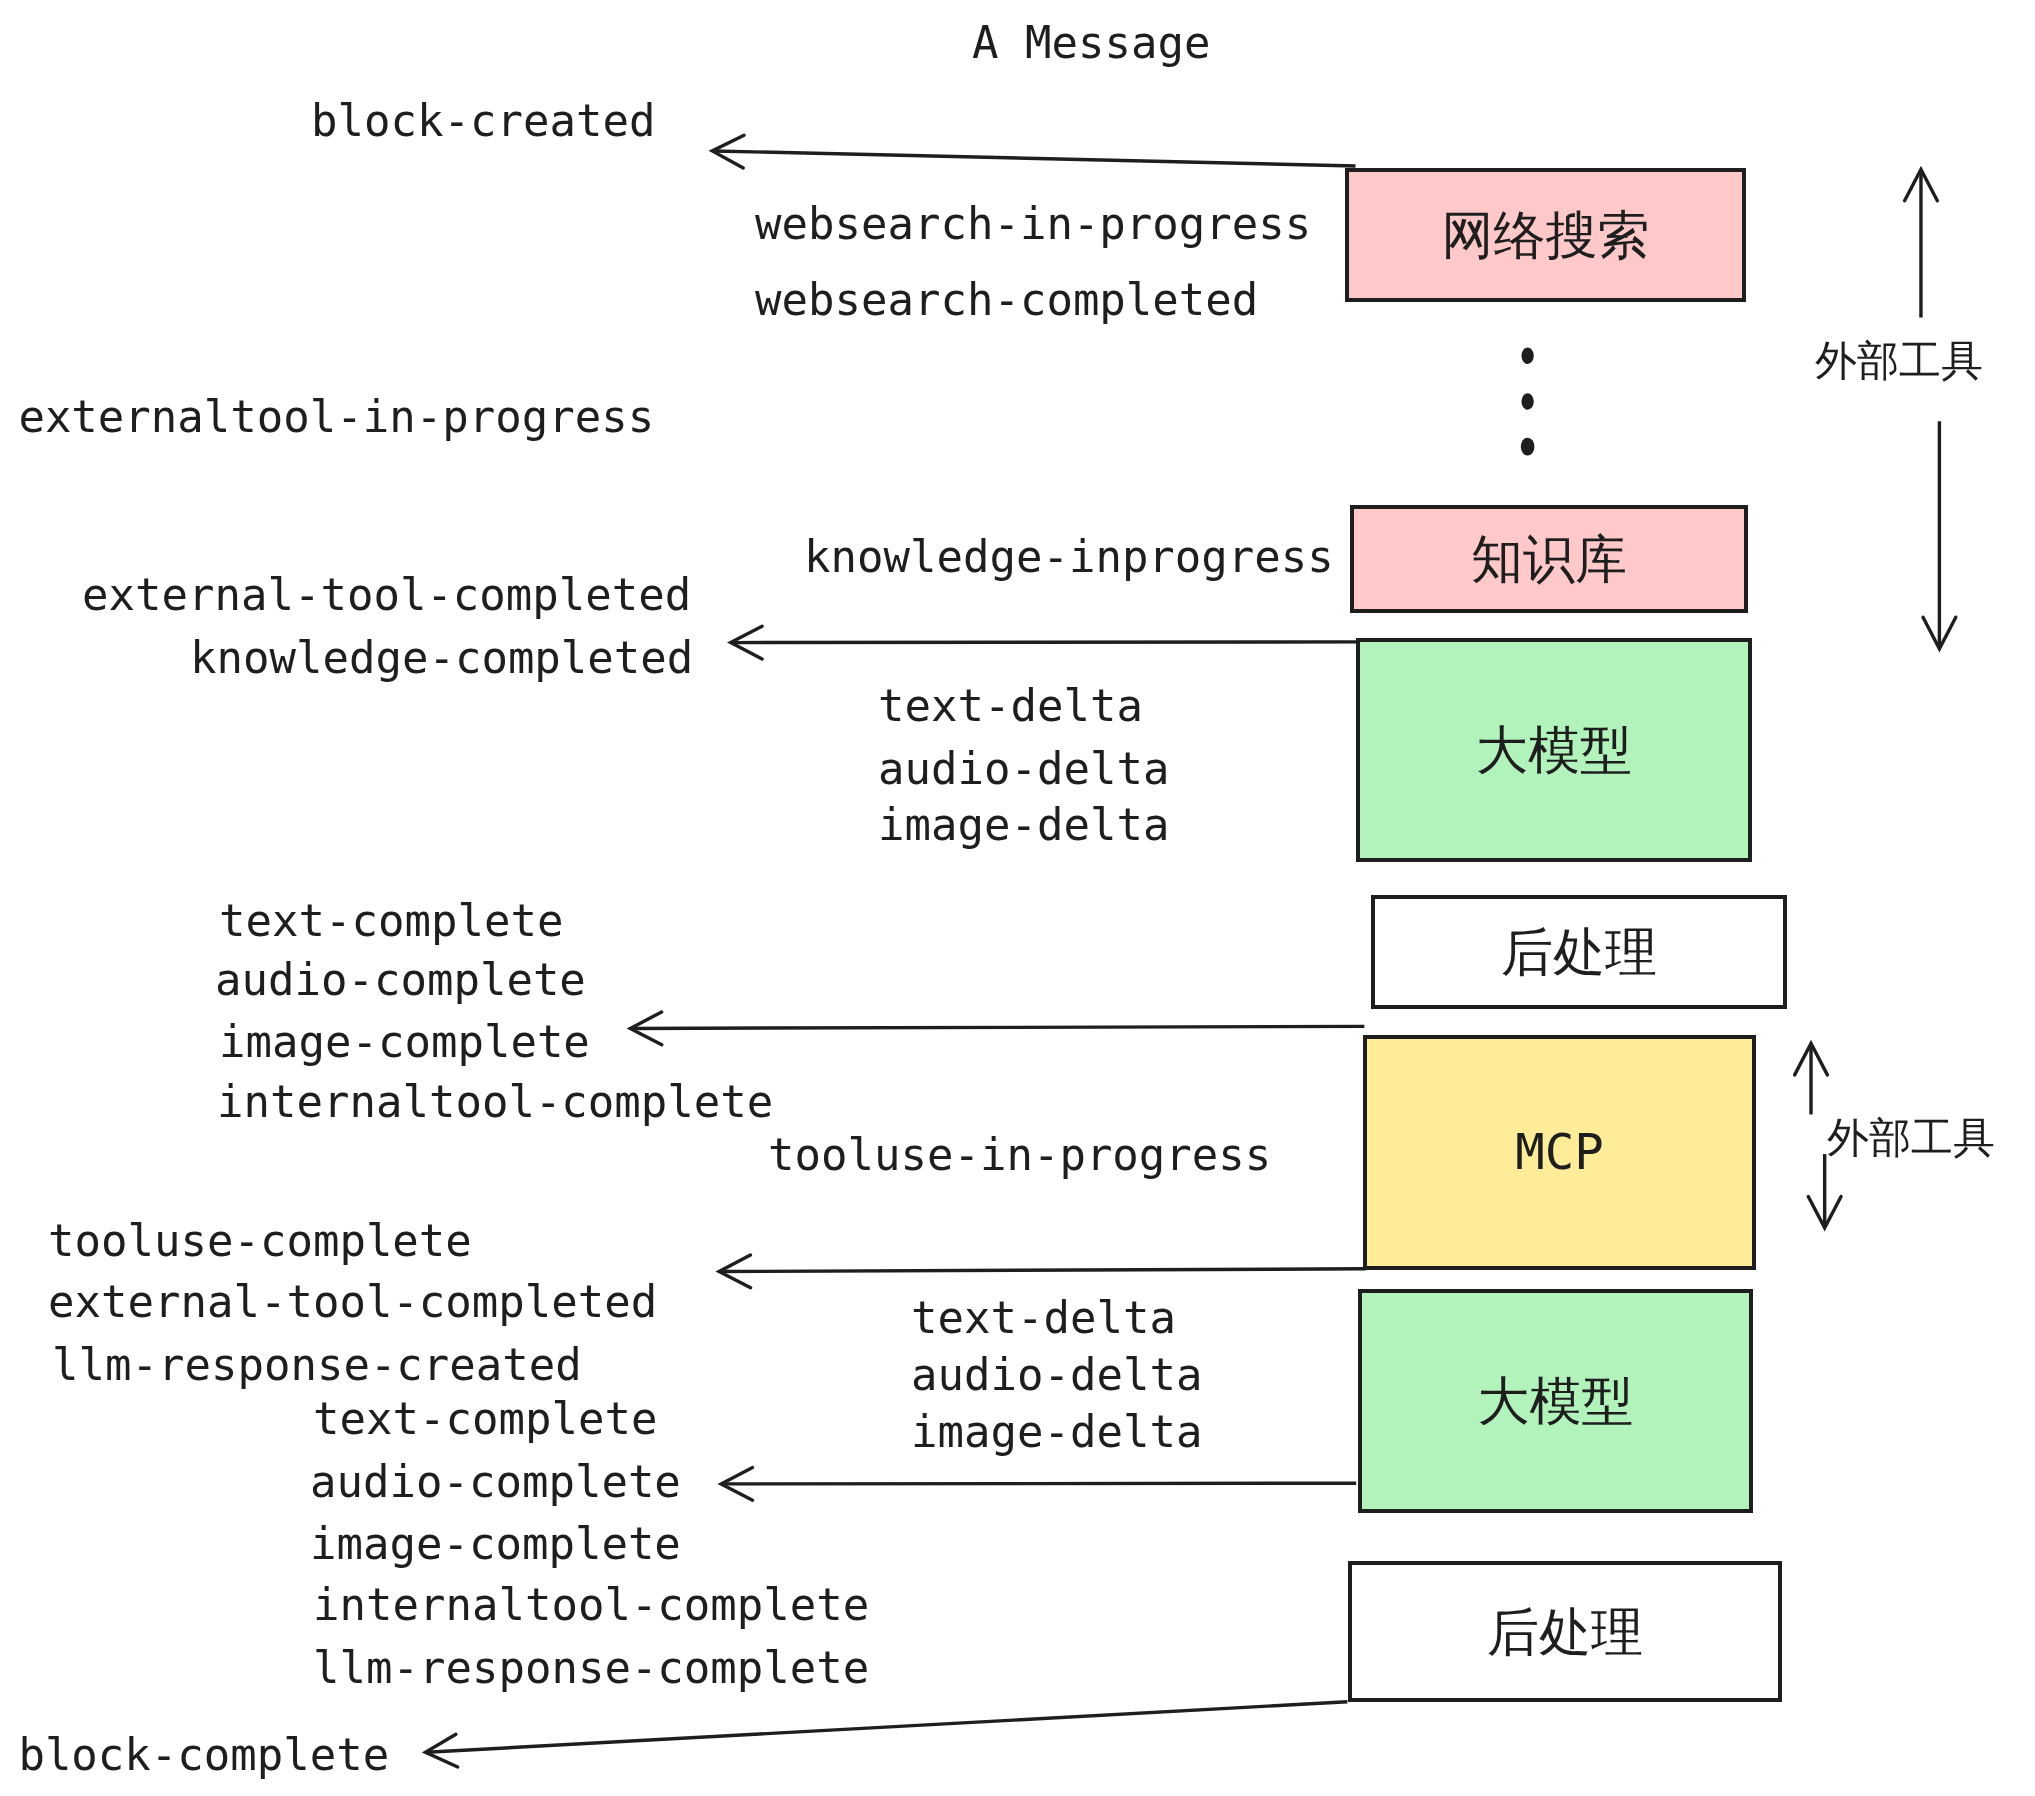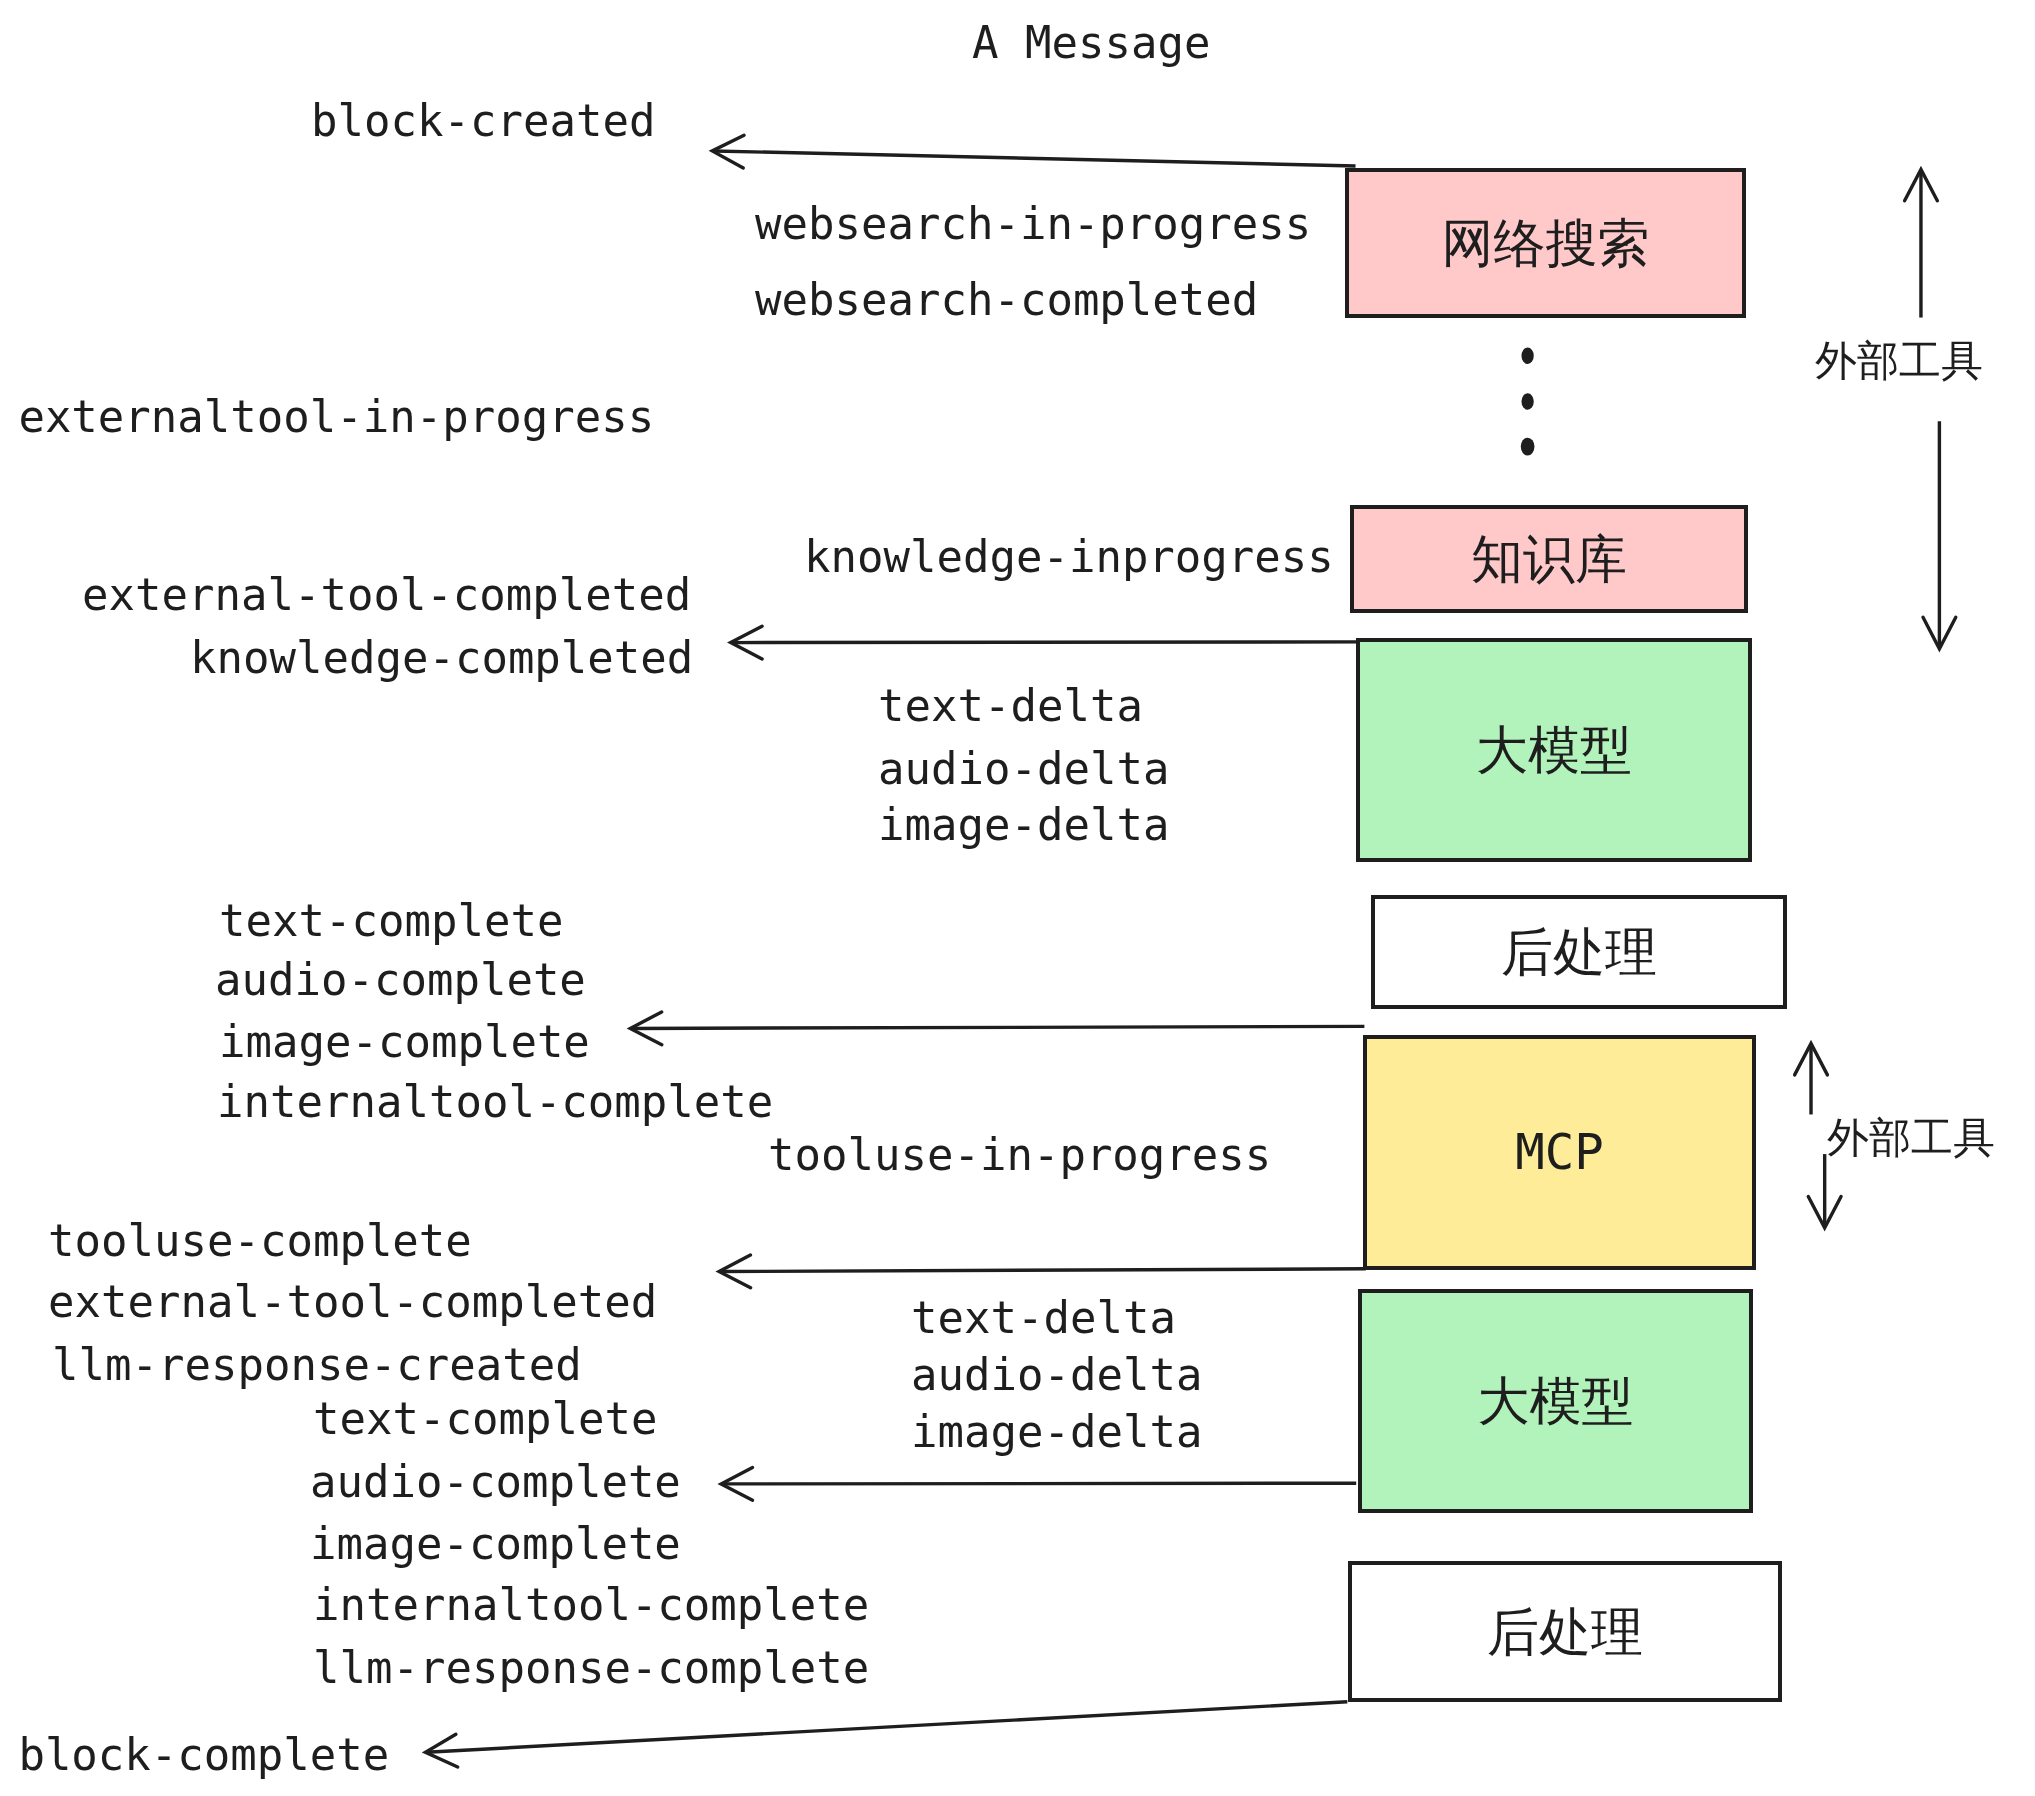--- a/index.html
+++ b/index.html
@@ -85,21 +85,21 @@
 
     <g fill="#1e1e1e">
       <ellipse cx="2237" cy="521" rx="9" ry="12"></ellipse>
       <ellipse cx="2237" cy="588" rx="9" ry="12"></ellipse>
       <ellipse cx="2237" cy="654" rx="10" ry="13"></ellipse>
     </g>
   </svg>
 
   <div class="title" style="left:972px; top:20.5px;">A Message</div>
 
-  <div class="box" style="left:1345px; top:168px; width:401px; height:150px; background:#ffc9c9;">
+  <div class="box" style="left:1345px; top:168px; width:401px; height:134px; background:#ffc9c9;">
     <span class="box-label">网络搜索</span>
   </div>
 
   <div class="box" style="left:1350px; top:505px; width:398px; height:108px; background:#ffc9c9;">
     <span class="box-label">知识库</span>
   </div>
 
   <div class="box" style="left:1356px; top:638px; width:396px; height:224px; background:#b2f2bb;">
     <span class="box-label">大模型</span>
   </div>

